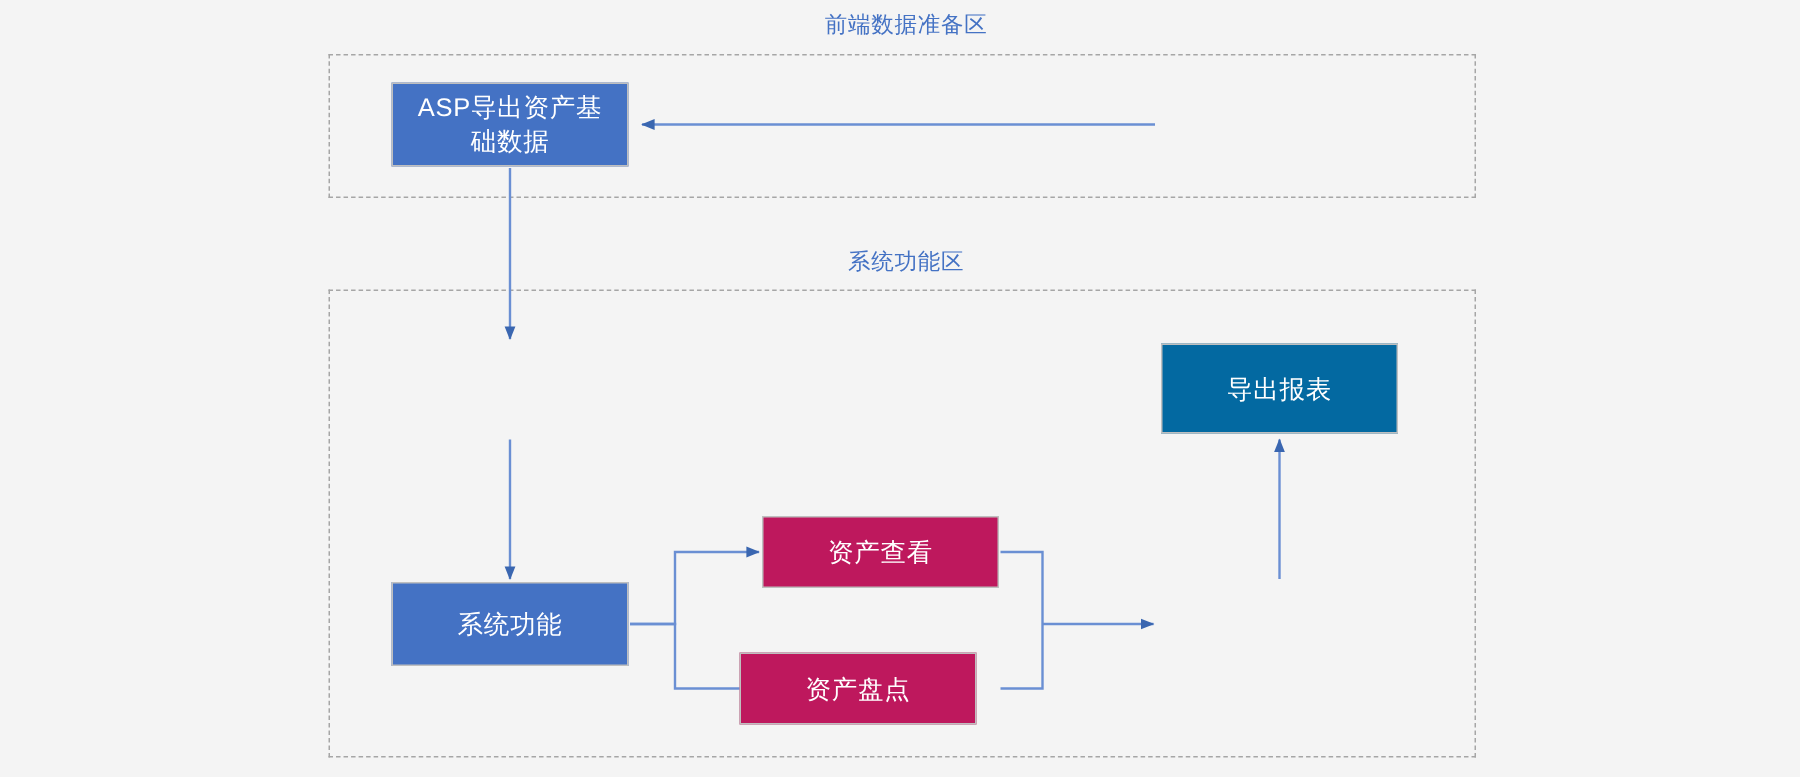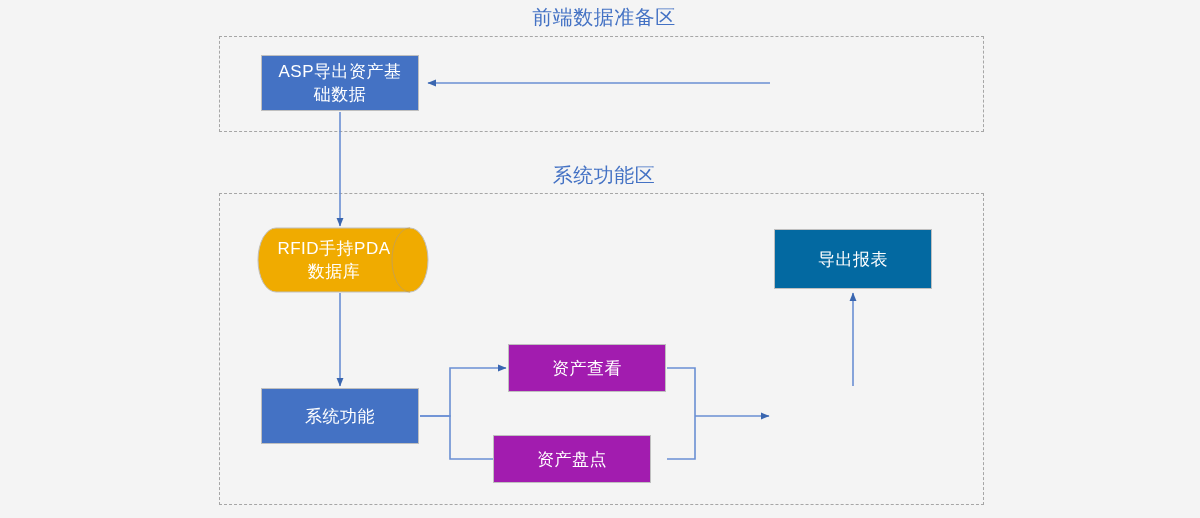--- a/index.html
+++ b/index.html
@@ -16,21 +16,21 @@
   }
   #canvas {
     position: absolute;
     left: 0; top: 0;
     width: 1200px;
     height: 518px;
   }
   .zone-title {
     position: absolute;
     color: #4472C4;
-    font-size: 20px;
+    font-size: 15px;
     line-height: 18px;
     white-space: nowrap;
     text-align: center;
     letter-spacing: 0.5px;
   }
   .zone-box {
     position: absolute;
     border: 1px dashed #a6a6a6;
     box-sizing: border-box;
     background: transparent;
@@ -44,21 +44,21 @@
     text-align: center;
     color: #ffffff;
     font-size: 17px;
     line-height: 23px;
     border: 1px solid #bfbfbf;
     padding: 2px 4px;
     letter-spacing: 0.5px;
   }
   .node.blue   { background: #4472C4; }
   .node.green  { background: #00A14B; }
-  .node.lgreen { background: #a21caf; }
+  .node.lgreen { background: #be185d; }
   .node.red    { background: #0369a1; }
   .cyl {
     position: absolute;
     box-sizing: border-box;
   }
   .cyl svg {
     position: absolute;
     left: 0; top: 0;
     width: 100%;
     height: 100%;
@@ -116,28 +116,20 @@
       <path d="M 667 368 L 695 368 L 695 416"></path>
       <path d="M 695 416 L 769 416" marker-end="url(#ah)"></path>
       <path d="M 853 386 L 853 293" marker-end="url(#ah)"></path>
     </g>
   </svg>
 
   <div class="node blue" style="left:261px; top:55px; width:158px; height:56px; white-space:pre-line;">ASP导出资产基
 础数据</div>
 
 
-  <div class="cyl" style="left:258px; top:228px; width:170px; height:64px;">
-    <svg viewBox="0 0 170 64" preserveAspectRatio="none">
-      <path d="M 18 0 L 152 0 A 18 32 0 0 1 152 64 L 18 64 A 18 32 0 0 1 18 0 Z" fill="#F0AB00" stroke="#BFBFBF" stroke-width="1"></path>
-      <path d="M 152 0 A 18 32 0 0 0 152 64" fill="none" stroke="#C9A24B" stroke-width="1"></path>
-    </svg>
-    <div class="cyl-label">RFID手持PDA
-数据库</div>
-  </div>
 
   <div class="node red" style="left:774px; top:229px; width:158px; height:60px;">导出报表</div>
 
   <div class="node blue" style="left:261px; top:388px; width:158px; height:56px;">系统功能</div>
 
   <div class="node lgreen" style="left:508px; top:344px; width:158px; height:48px;">资产查看</div>
 
   <div class="node lgreen" style="left:493px; top:435px; width:158px; height:48px;">资产盘点</div>
 
 

